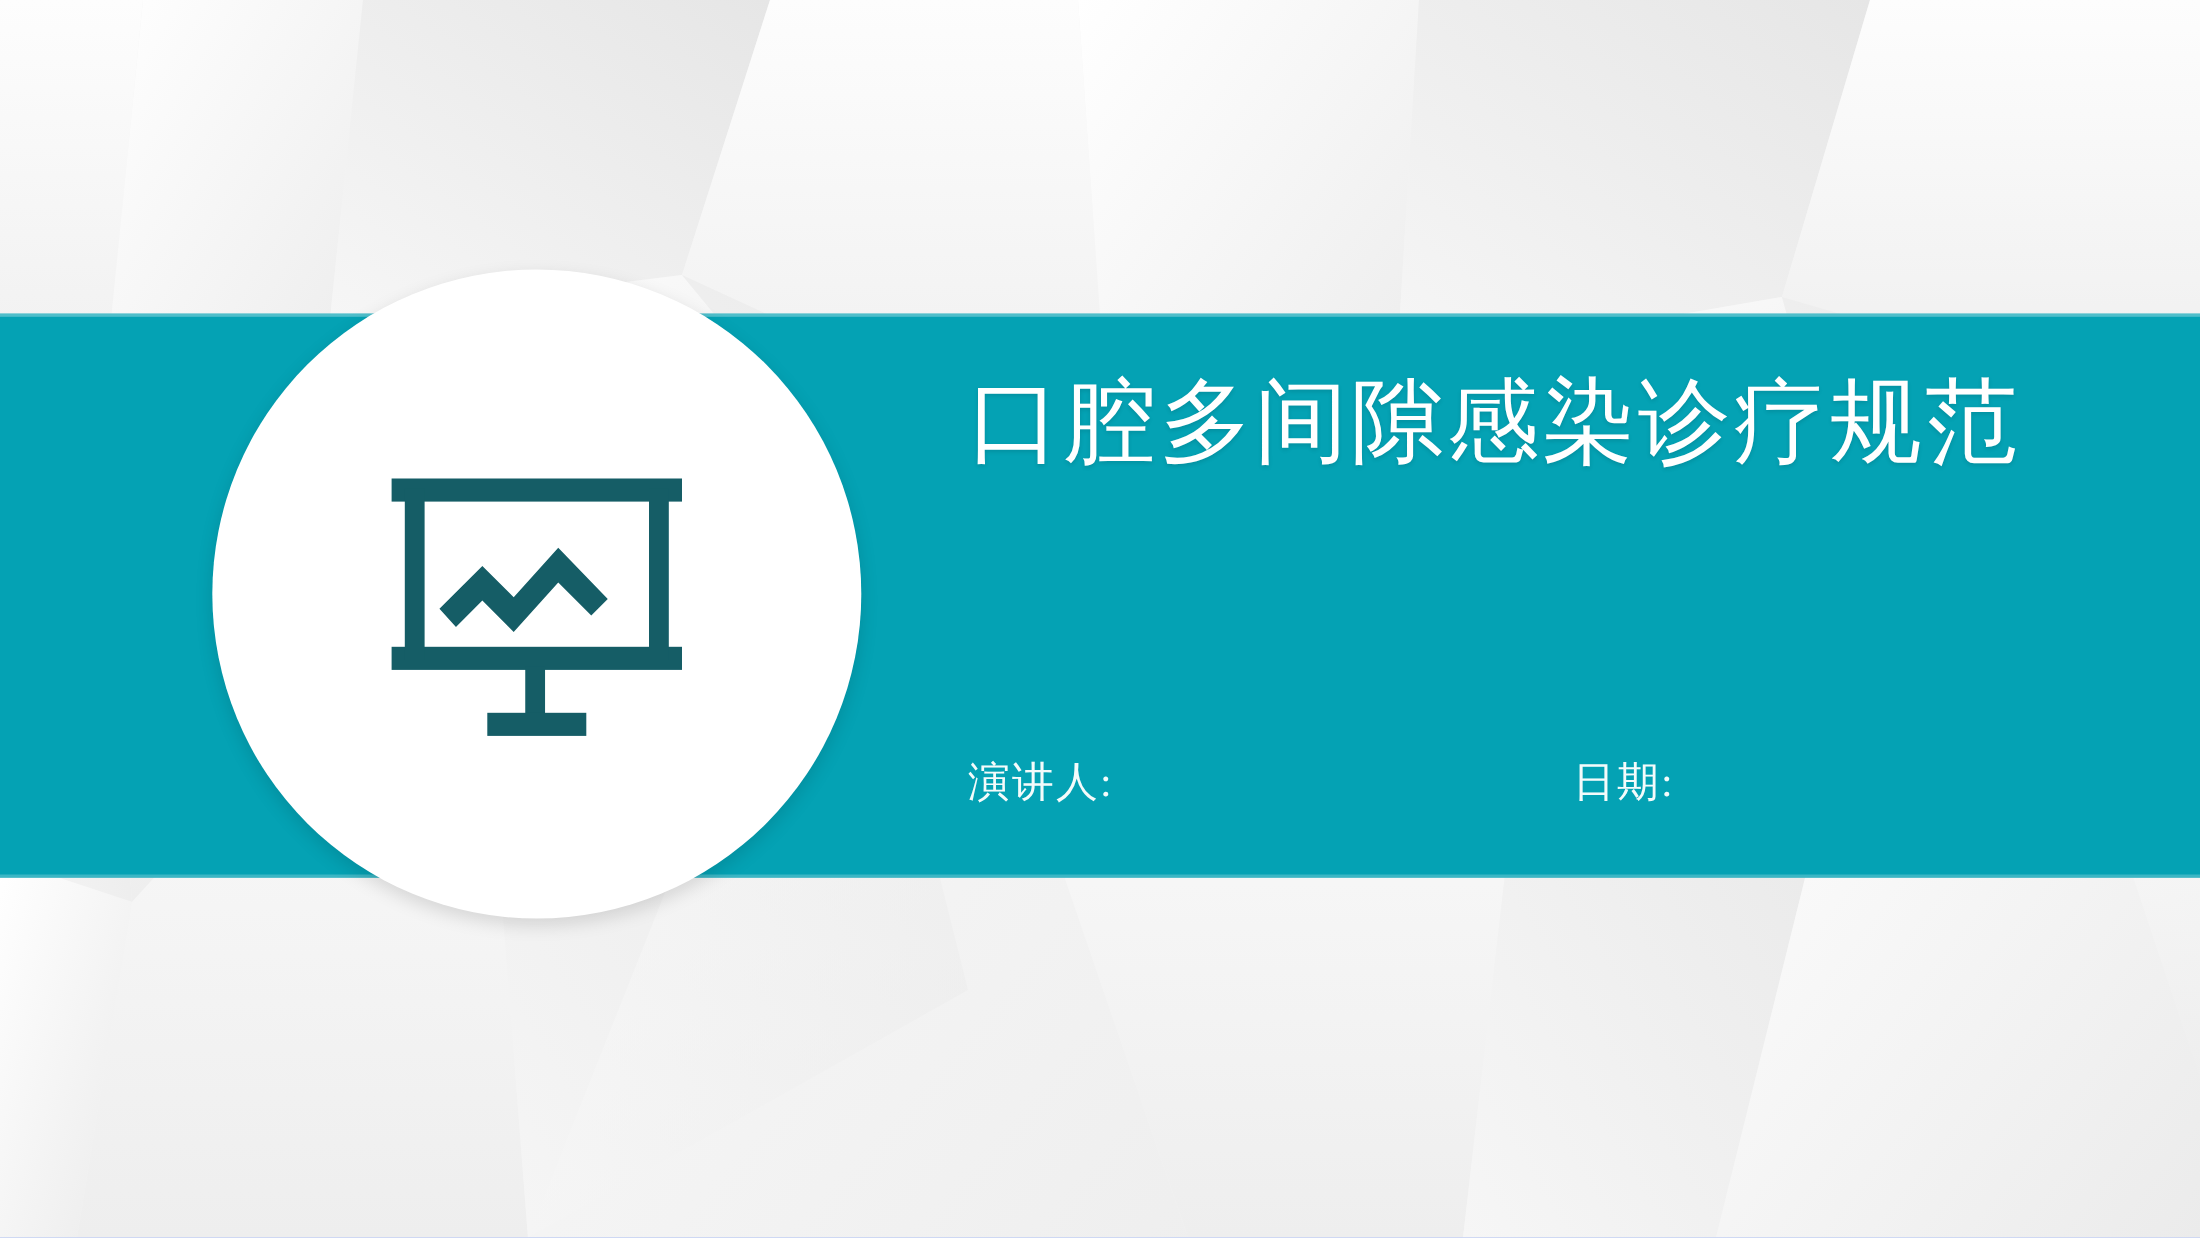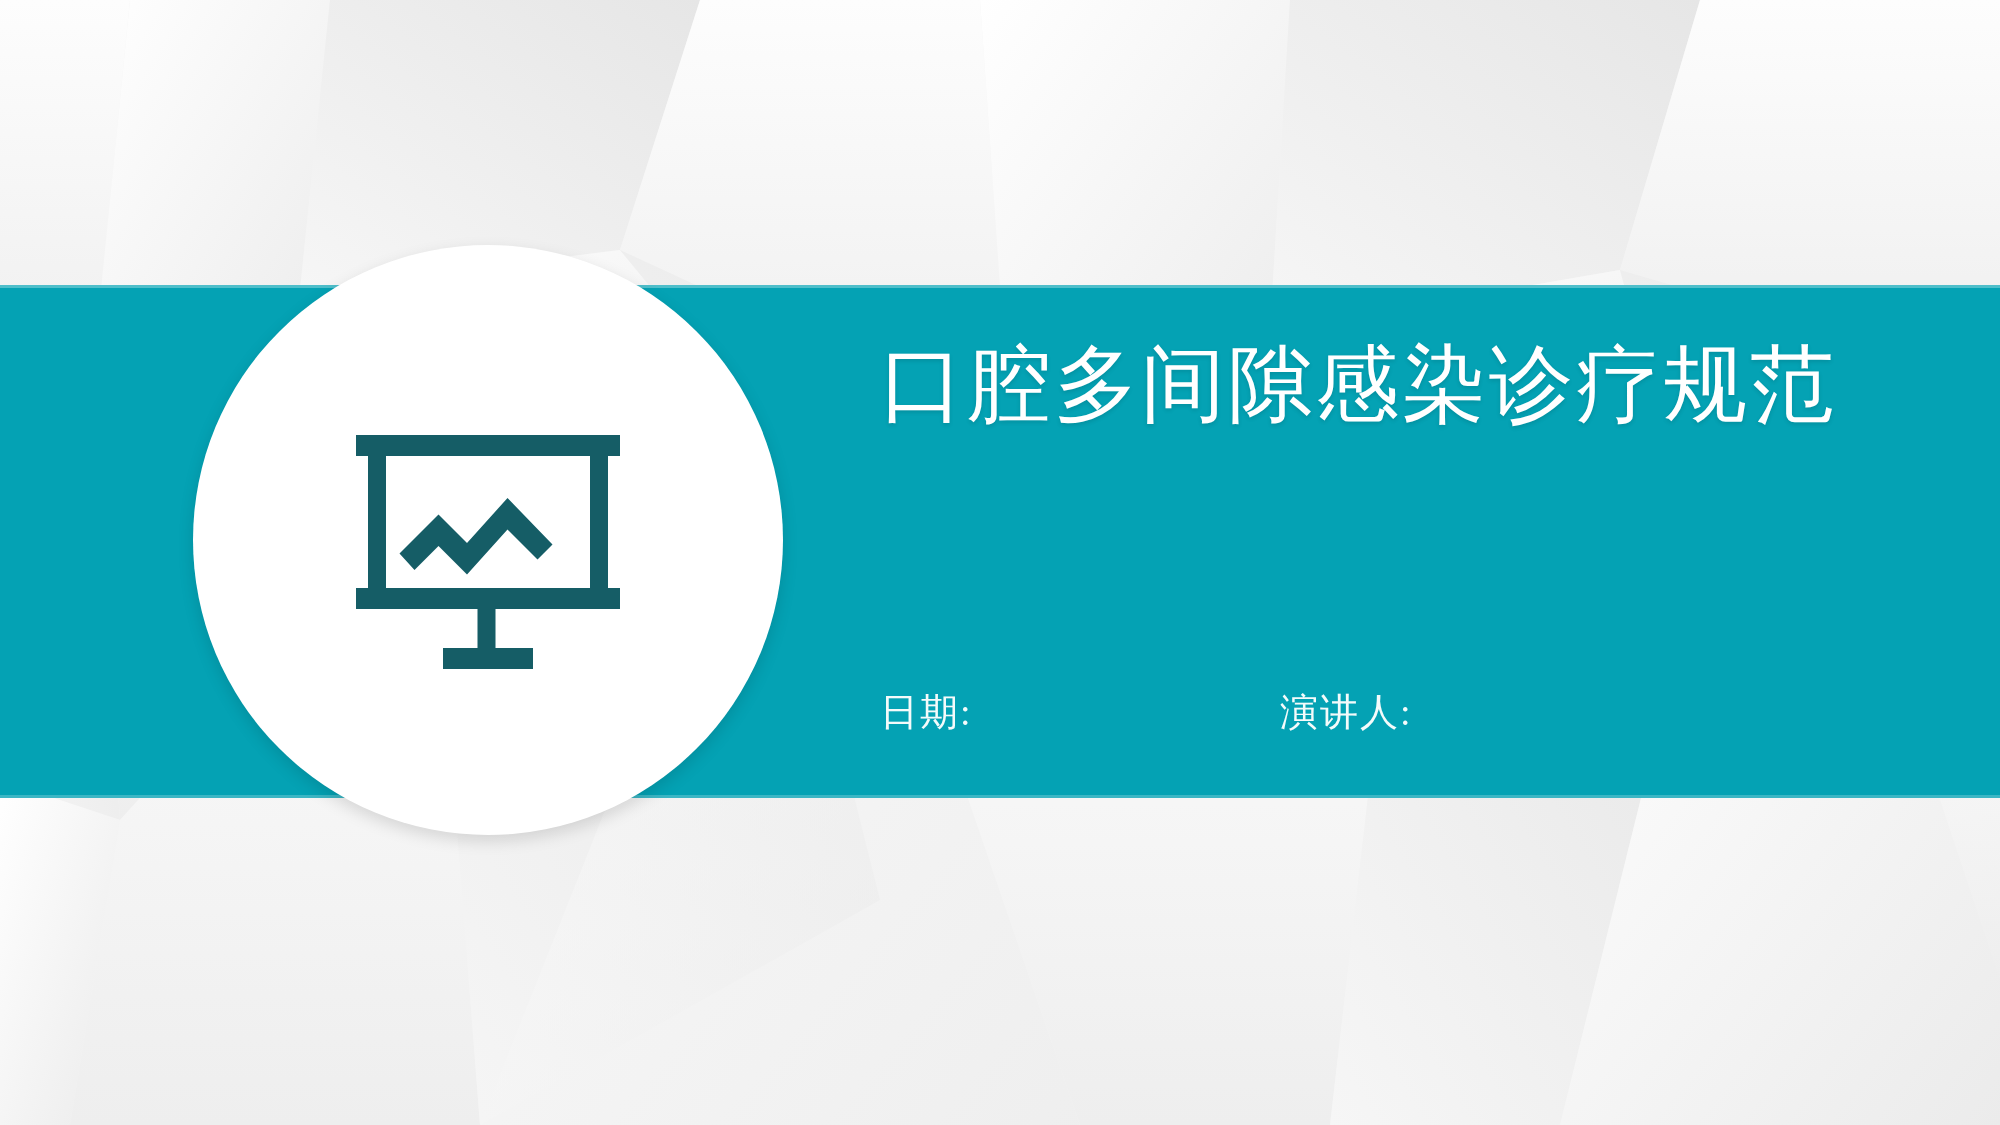--- a/index.html
+++ b/index.html
@@ -175,17 +175,17 @@
         <path d="M20.5 54.5 L33.5 41.5 L43 51 L56.5 36 L71.5 51.5 L66.5 56.5 L56.5 46.5 L43 61.5 L33.5 52 L25.5 60 Z"></path>
       </g>
     </svg>
   </div>
 
   <div class="title-block">
     <div class="title">口腔多间隙感染诊疗规范</div>
   </div>
 
   <div class="meta-row">
+    <div class="meta-item meta-speaker">演讲人:</div>
     <div class="meta-item meta-date">日期:</div>
-    <div class="meta-item meta-speaker">演讲人:</div>
   </div>
 
 </div>
 
 </body></html>

